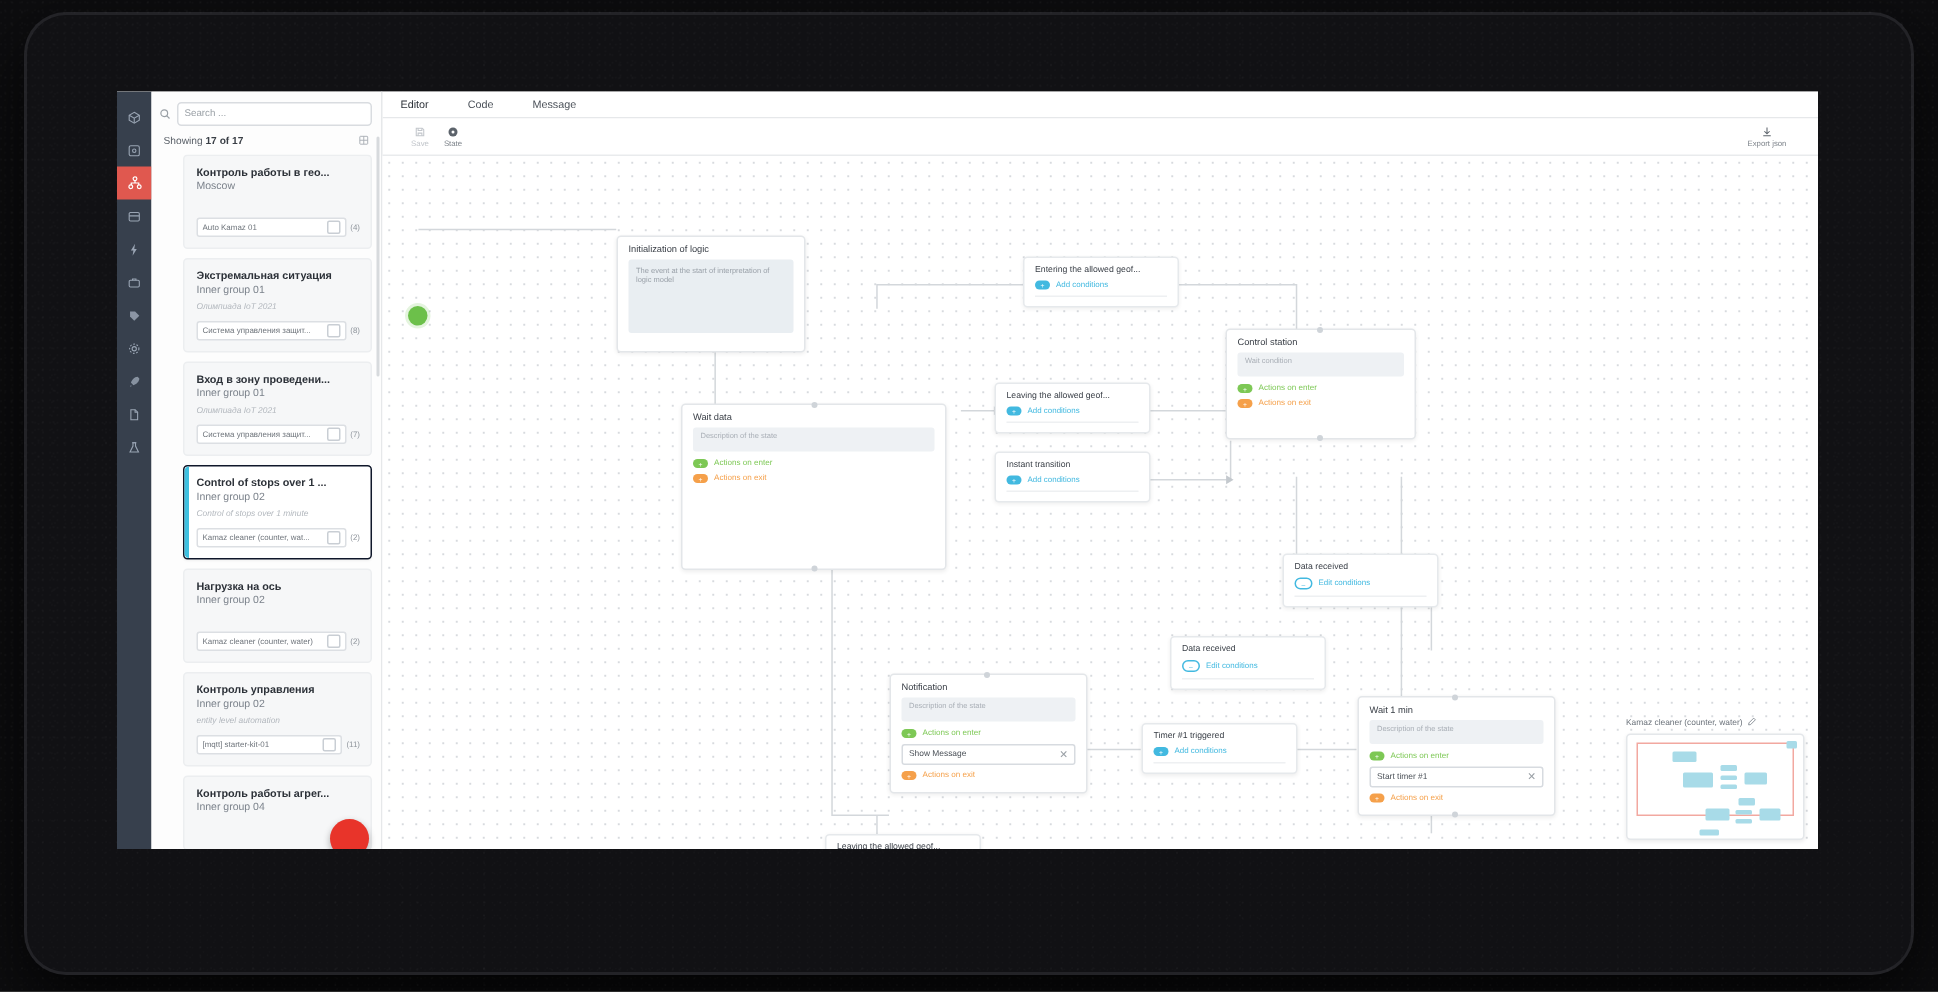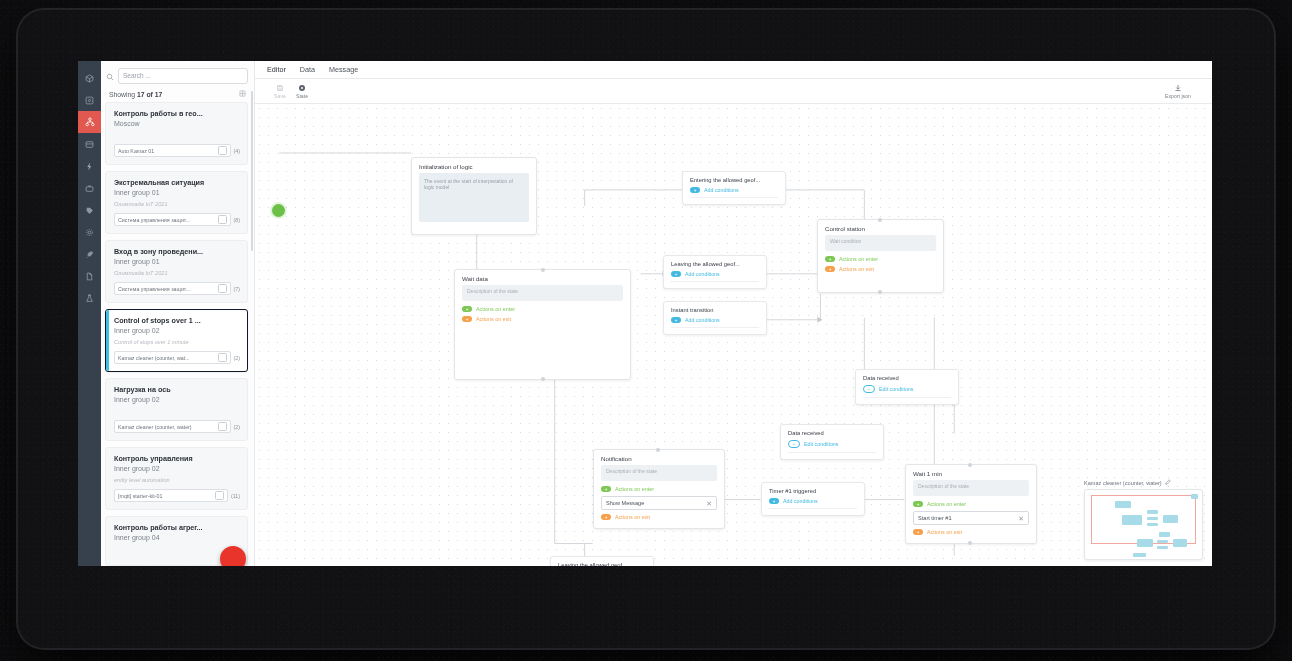--- a/index.html
+++ b/index.html
@@ -36,21 +36,21 @@
     position:relative;display:flex;flex-direction:column;}
   #searchrow{display:flex;align-items:center;gap:4px;padding:6px 6px 4px 5px;}
   #searchrow .mag{color:#9aa0a6;flex:0 0 auto;}
   #searchbox{flex:1;height:14px;border:1px solid #d9dce0;border-radius:3px;background:#fff;
     font-size:6.5px;color:#9aa0a6;padding:0 4px;line-height:14px;}
   #showingrow{display:flex;align-items:center;justify-content:space-between;
     padding:1px 8px 4px 8px;font-size:6.8px;color:#5a6068;}
   #showingrow .count{font-weight:bold;color:#3a3f46;}
   #showingrow .gridicon{color:#a8adb4;}
 
-  #cards{flex:1;overflow:hidden;padding:0 6px 0 4px;position:relative;}
+  #cards{flex:1;overflow:hidden;padding:0 6px 0 21px;position:relative;}
   .card{position:relative;background:#f6f7f8;border-radius:3px;margin-bottom:6px;
     padding:6px 7px 7px 8px;border:1px solid #eceef0;}
   .card.sel{background:#fff;border:1px solid #0f172a;box-shadow:0 1px 2px rgba(0,0,0,.05);}
   .card .lbar{position:absolute;left:0;top:0;bottom:0;width:2.5px;border-radius:3px 0 0 3px;}
   .card .title{font-size:7.2px;font-weight:bold;color:#2c3138;white-space:nowrap;
     overflow:hidden;text-overflow:ellipsis;margin-bottom:2px;}
   .card .sub{font-size:7px;color:#7b828b;margin-bottom:5px;}
   .card .note{font-size:5.6px;color:#b3b8be;font-style:italic;margin-bottom:5px;height:7px;}
   .card .chiprow{display:flex;align-items:center;gap:3px;}
   .chip{flex:1;height:11px;background:#fff;border:1px solid #dcdfe3;border-radius:2px;
@@ -61,21 +61,21 @@
   .cnt{font-size:5.3px;color:#8e949b;flex:0 0 auto;}
 
   #scrollthumb{position:absolute;right:1px;top:30px;width:2px;height:160px;
     background:#d7dadd;border-radius:2px;}
   #fab{position:absolute;right:8px;bottom:-6px;width:26px;height:26px;border-radius:50%;
     background:#e8342a;box-shadow:0 2px 5px rgba(0,0,0,.3);}
 
   
   #main{flex:1;display:flex;flex-direction:column;min-width:0;}
   #tabs{height:17px;border-bottom:1px solid #e6e8ea;display:flex;align-items:center;
-    gap:14px;padding-left:12px;background:#fff;}
+    gap:26px;padding-left:12px;background:#fff;}
   .tab{font-size:7.2px;color:#4c525a;}
   .tab.active{color:#2c3138;}
 
   #toolbar{height:24px;border-bottom:1px solid #e9ebed;background:#fff;display:flex;
     align-items:center;padding:0 14px;}
   .tool{display:flex;flex-direction:column;align-items:center;justify-content:center;
     width:22px;gap:1px;}
   .tool .tlabel{font-size:5.2px;color:#7d838a;}
   .tool.disabled .tlabel{color:#c2c6cb;}
   .tool.disabled svg{color:#c2c6cb;}
@@ -317,21 +317,21 @@
           </div>
         </div>
       <div id="scrollthumb"></div>
       <div id="fab"></div>
     </div>
 
     <div id="main">
 
       <div id="tabs">
         <div class="tab active">Editor</div>
-        <div class="tab">Data</div>
+        <div class="tab">Code</div>
         <div class="tab">Message</div>
       </div>
 
       <div id="toolbar">
         <div class="tool disabled">
           <svg width="8" height="8" viewBox="0 0 16 16" fill="none" stroke="currentColor" stroke-width="1.4">
               <path d="M3 3h8l2 2v8H3z"></path>
               <path d="M5.5 3v3h5V3M5.5 13v-3.5h5V13"></path>
             </svg>
           <span class="tlabel">Save</span>

